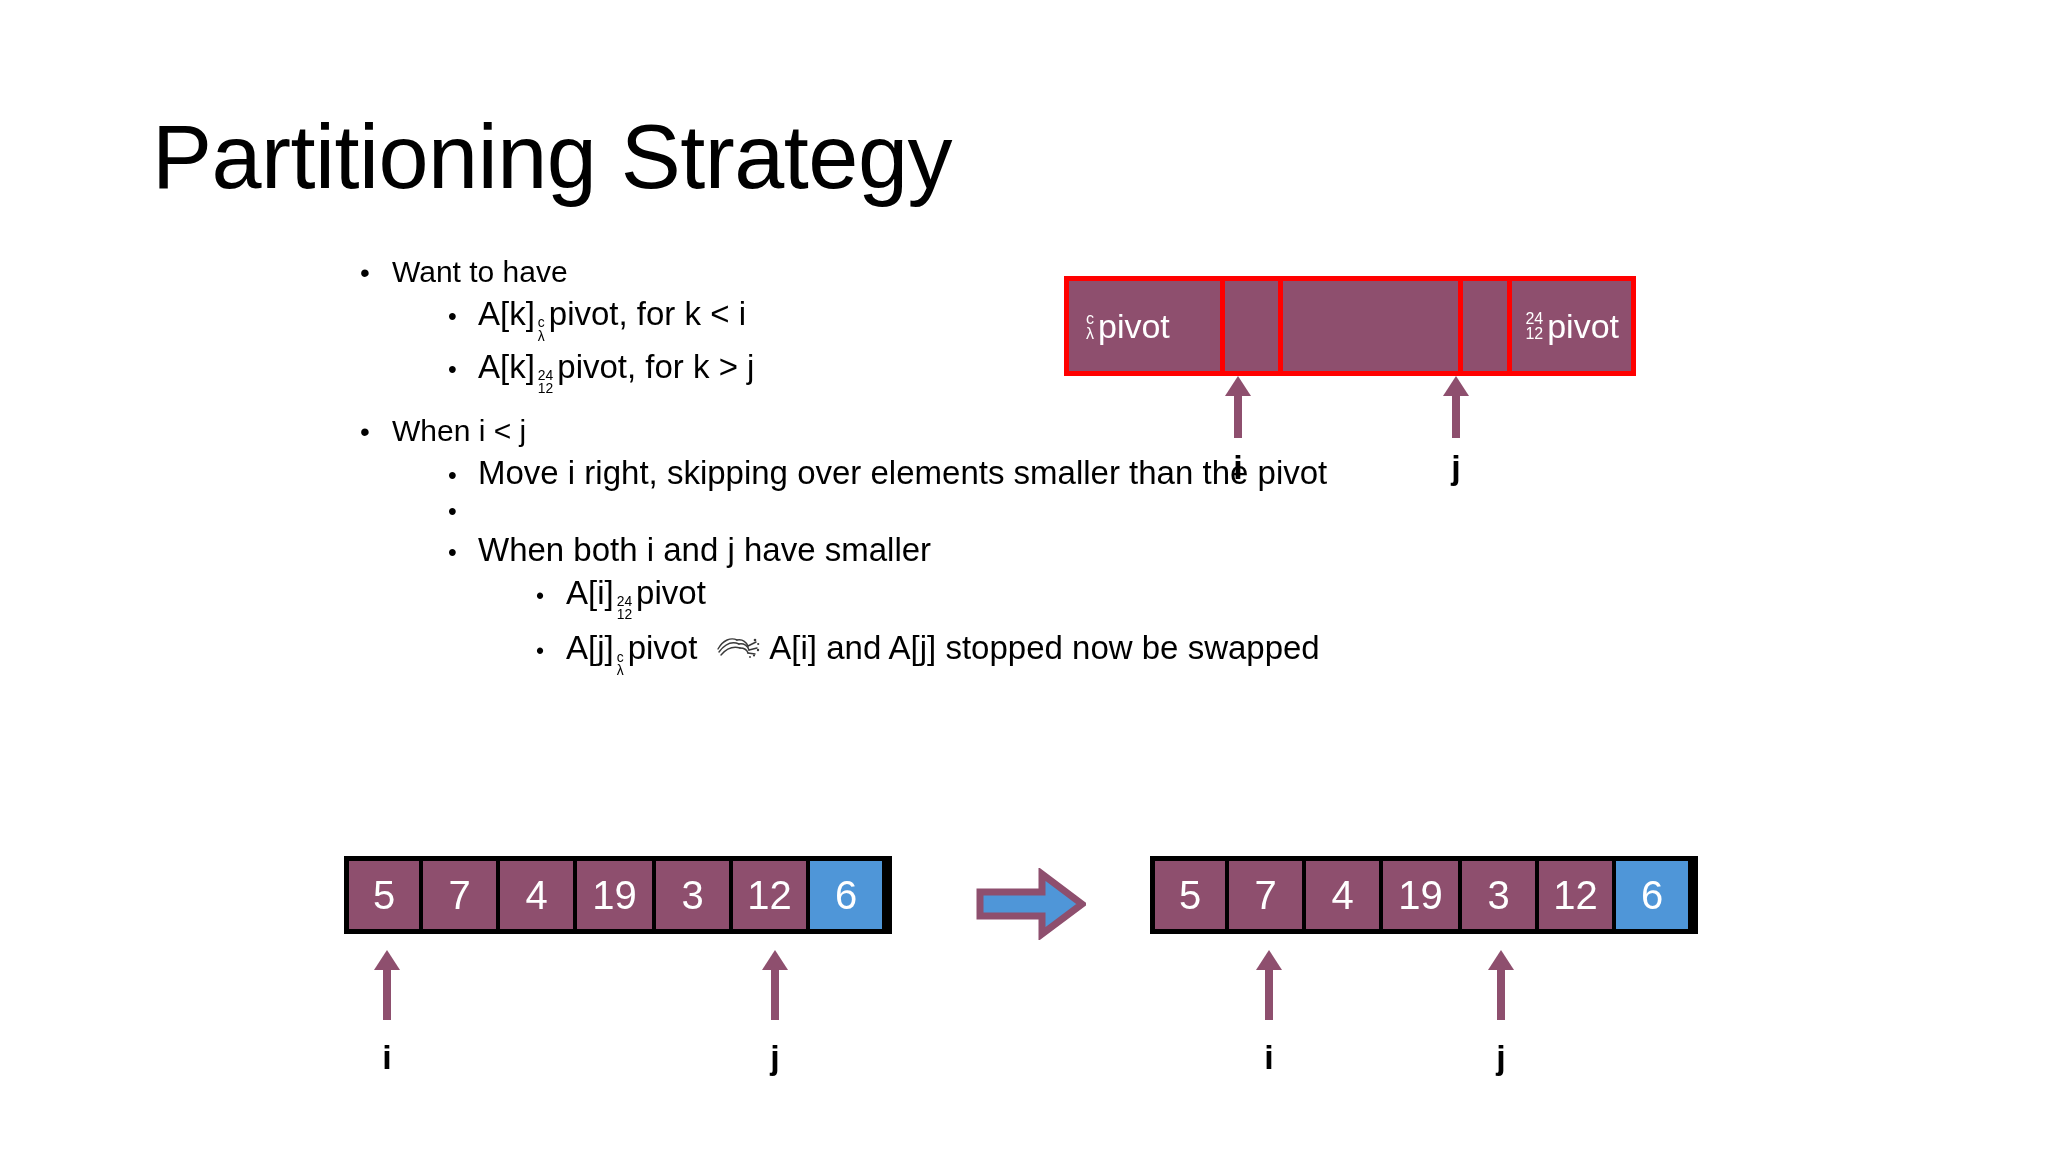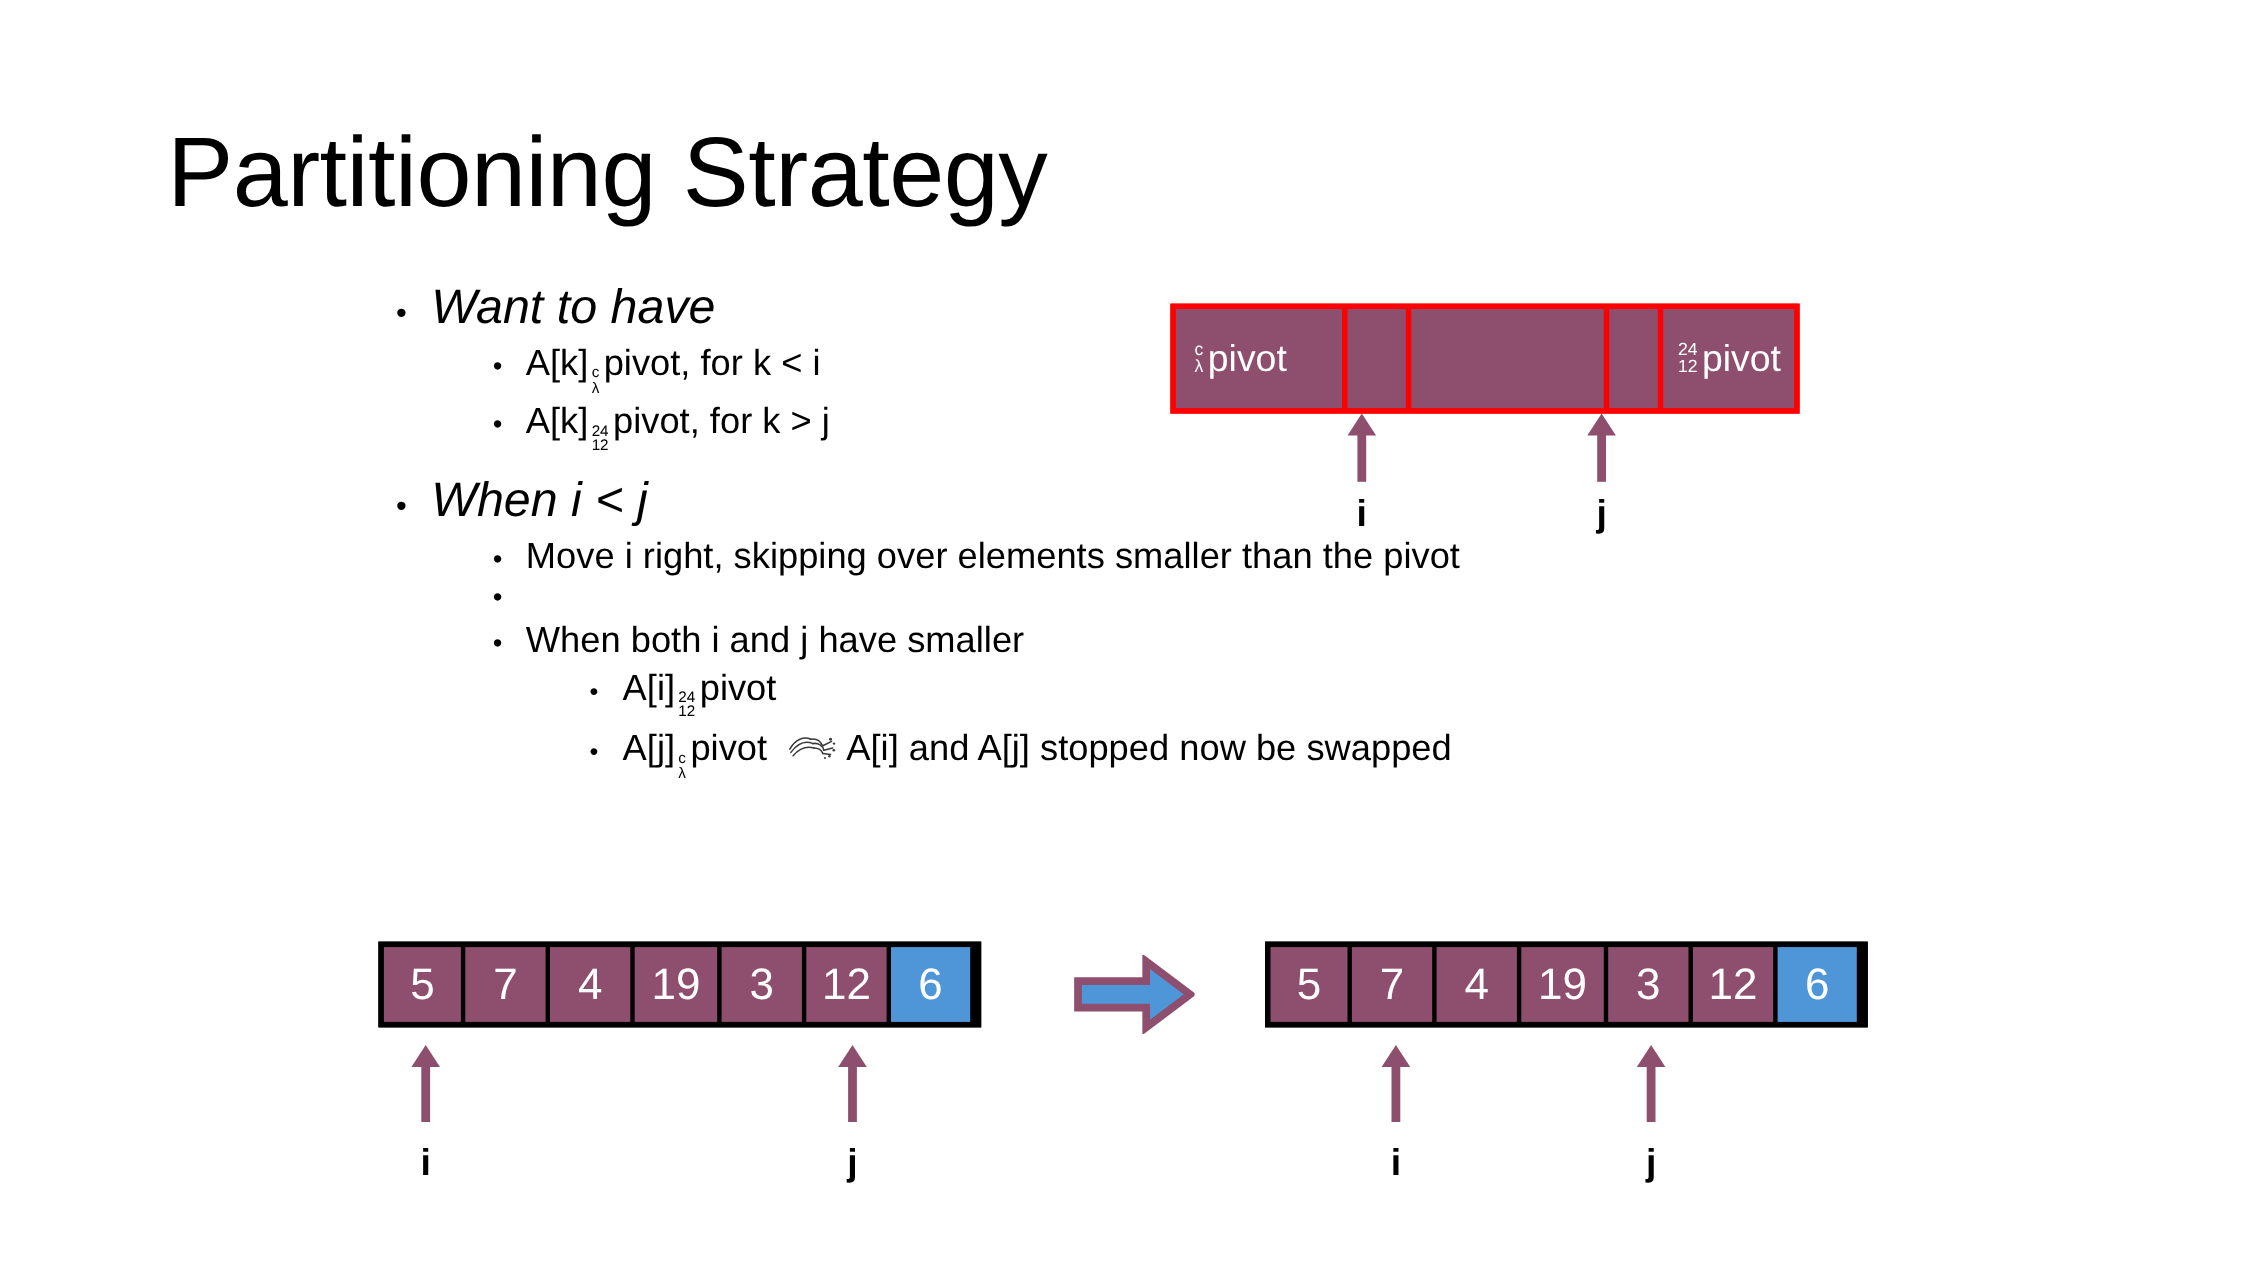--- a/index.html
+++ b/index.html
@@ -46,21 +46,21 @@
     flex: 0 0 auto;
   }
   .bullet-text {
     display: inline-block;
     white-space: nowrap;
   }
 
   
   .lvl1 { margin-left: 0px; margin-bottom: 6px; }
   .lvl1 .bullet-dot { font-size: 28px; width: 32px; }
-  .lvl1 .bullet-text { font-size: 44px; font-style: italic; }
+  .lvl1 .bullet-text { font-size: 30px; }
 
   
   .lvl2 { margin-left: 88px; margin-bottom: 5px; }
   .lvl2 .bullet-dot { font-size: 25px; width: 30px; }
   .lvl2 .bullet-text { font-size: 33px; }
 
   
   .lvl3 { margin-left: 176px; margin-bottom: 8px; }
   .lvl3 .bullet-dot { font-size: 23px; width: 30px; }
   .lvl3 .bullet-text { font-size: 33px; }

